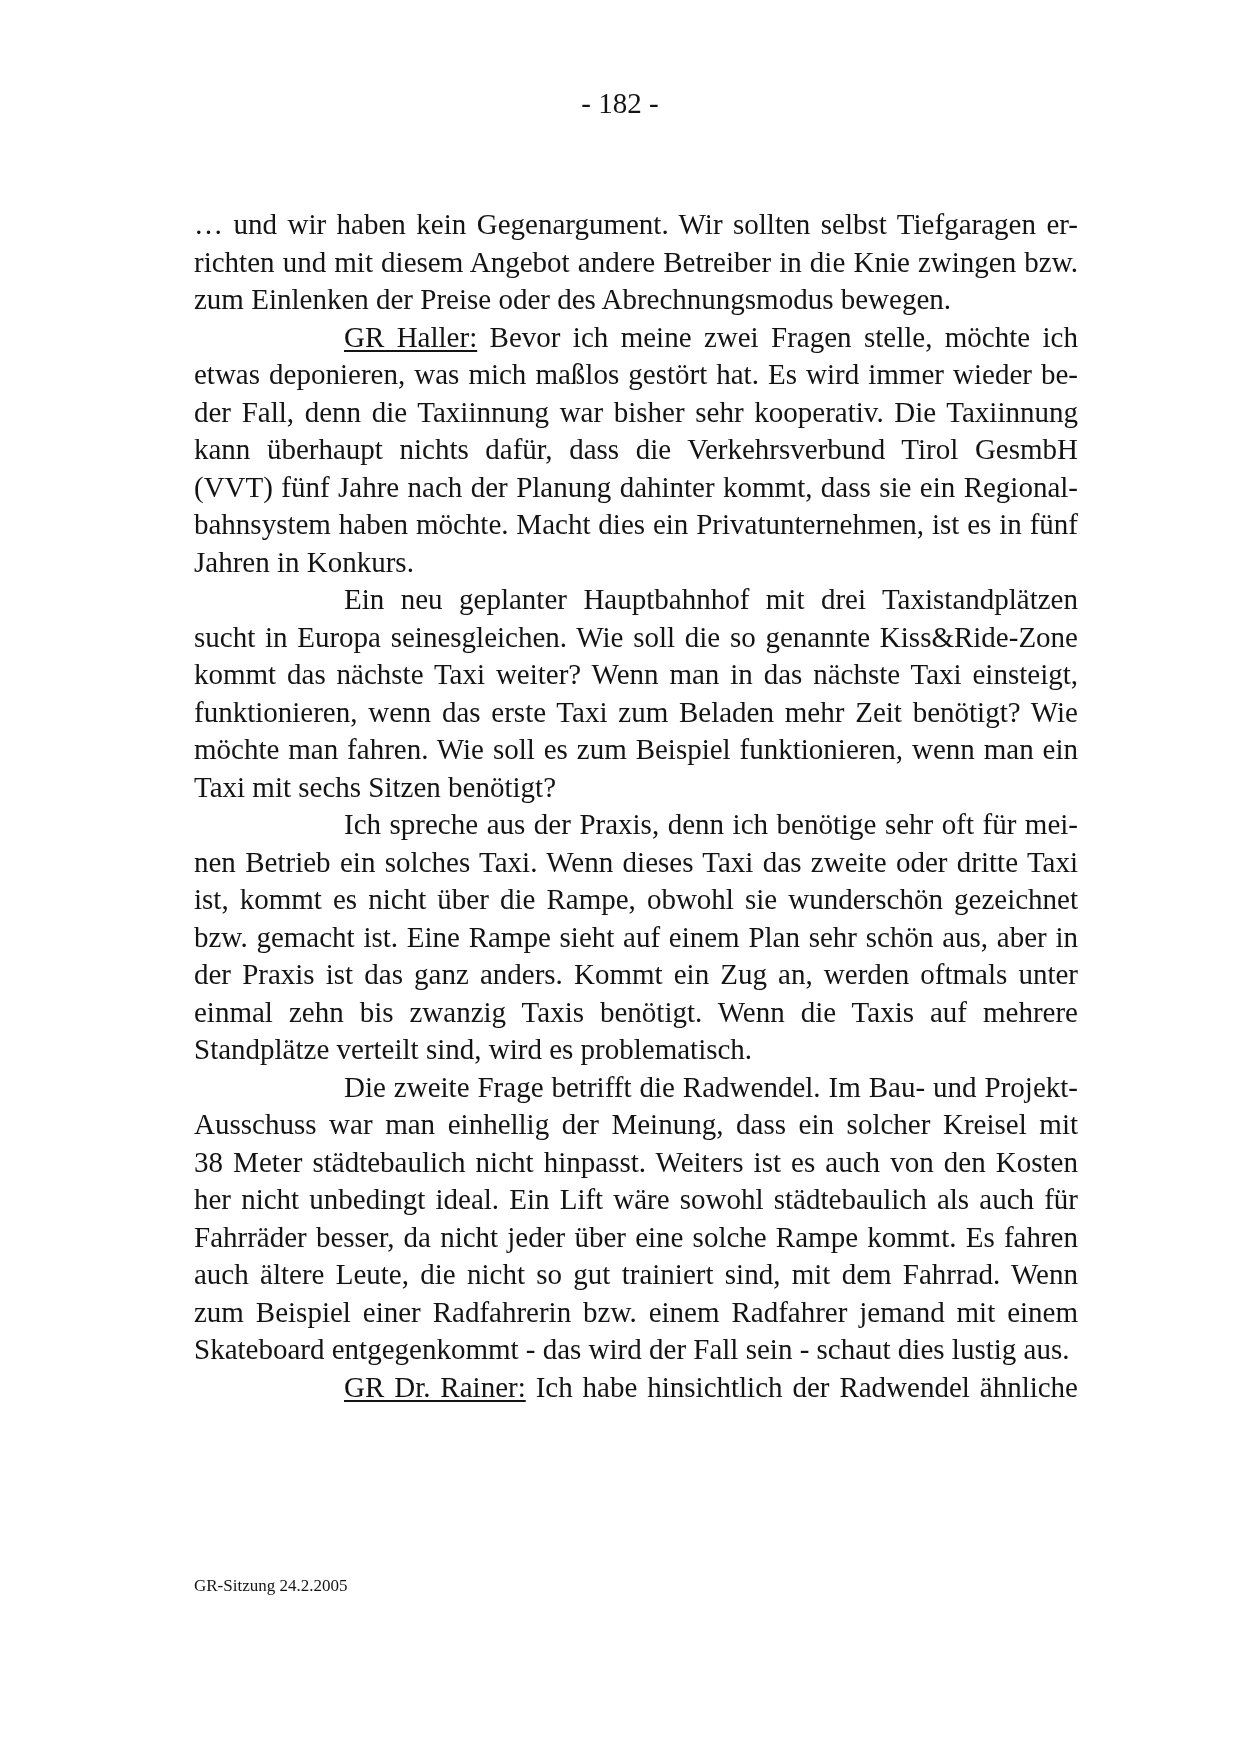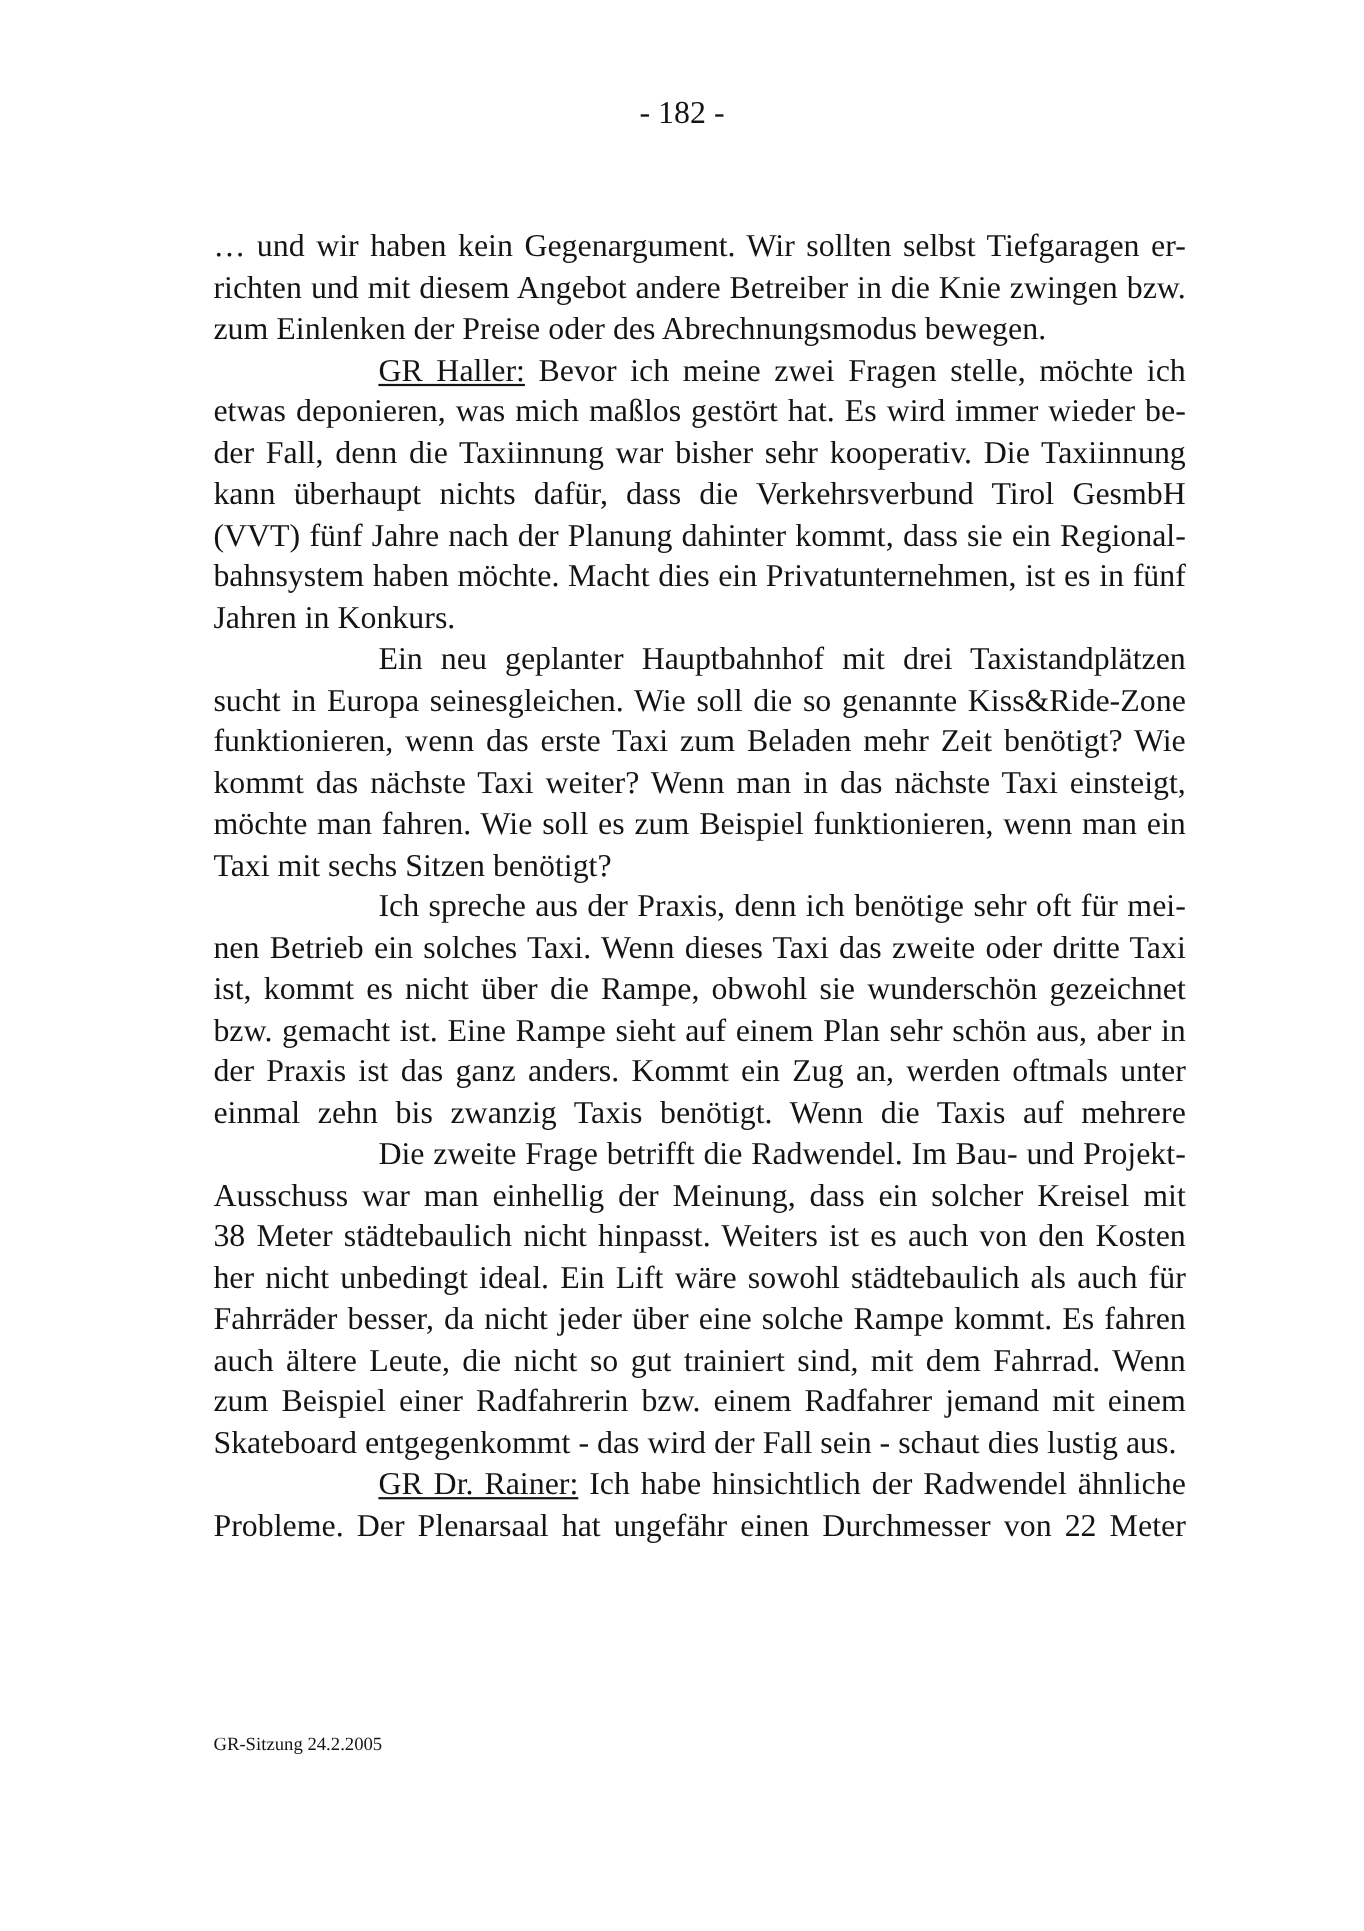--- a/index.html
+++ b/index.html
@@ -76,36 +76,36 @@
       <div class="line nojust">zum Einlenken der Preise oder des Abrechnungsmodus bewegen.</div>
       <div class="line indent"><span class="speaker">GR Haller:</span> <span>Bevor ich meine zwei Fragen stelle, möchte ich</span></div>
       <div class="line">etwas deponieren, was mich maßlos gestört hat. Es wird immer wieder be-</div>
       <div class="line">der Fall, denn die Taxiinnung war bisher sehr kooperativ. Die Taxiinnung</div>
       <div class="line">kann überhaupt nichts dafür, dass die Verkehrsverbund Tirol GesmbH</div>
       <div class="line">(VVT) fünf Jahre nach der Planung dahinter kommt, dass sie ein Regional-</div>
       <div class="line">bahnsystem haben möchte. Macht dies ein Privatunternehmen, ist es in fünf</div>
       <div class="line nojust">Jahren in Konkurs.</div>
       <div class="line indent">Ein neu geplanter Hauptbahnhof mit drei Taxistandplätzen</div>
       <div class="line">sucht in Europa seinesgleichen. Wie soll die so genannte Kiss&amp;Ride-Zone</div>
+      <div class="line">kommt das nächste Taxi weiter? Wenn man in das nächste Taxi einsteigt,</div>
       <div class="line">funktionieren, wenn das erste Taxi zum Beladen mehr Zeit benötigt? Wie</div>
-      <div class="line">kommt das nächste Taxi weiter? Wenn man in das nächste Taxi einsteigt,</div>
       <div class="line">möchte man fahren. Wie soll es zum Beispiel funktionieren, wenn man ein</div>
       <div class="line nojust">Taxi mit sechs Sitzen benötigt?</div>
       <div class="line indent">Ich spreche aus der Praxis, denn ich benötige sehr oft für mei-</div>
       <div class="line">nen Betrieb ein solches Taxi. Wenn dieses Taxi das zweite oder dritte Taxi</div>
       <div class="line">ist, kommt es nicht über die Rampe, obwohl sie wunderschön gezeichnet</div>
       <div class="line">bzw. gemacht ist. Eine Rampe sieht auf einem Plan sehr schön aus, aber in</div>
       <div class="line">der Praxis ist das ganz anders. Kommt ein Zug an, werden oftmals unter</div>
       <div class="line">einmal zehn bis zwanzig Taxis benötigt. Wenn die Taxis auf mehrere</div>
+      <div class="line nojust">Standplätze verteilt sind, wird es problematisch.</div>
       <div class="line indent">Die zweite Frage betrifft die Radwendel. Im Bau- und Projekt-</div>
       <div class="line">Ausschuss war man einhellig der Meinung, dass ein solcher Kreisel mit</div>
       <div class="line">38 Meter städtebaulich nicht hinpasst. Weiters ist es auch von den Kosten</div>
       <div class="line">her nicht unbedingt ideal. Ein Lift wäre sowohl städtebaulich als auch für</div>
       <div class="line">Fahrräder besser, da nicht jeder über eine solche Rampe kommt. Es fahren</div>
       <div class="line">auch ältere Leute, die nicht so gut trainiert sind, mit dem Fahrrad. Wenn</div>
       <div class="line">zum Beispiel einer Radfahrerin bzw. einem Radfahrer jemand mit einem</div>
       <div class="line nojust">Skateboard entgegenkommt - das wird der Fall sein - schaut dies lustig aus.</div>
       <div class="line indent"><span class="speaker">GR Dr. Rainer:</span> <span>Ich habe hinsichtlich der Radwendel ähnliche</span></div>
-      <div class="line">Probleme. Der Plenarsaal hat ungefähr einen Durchmesser von 22 Meter</div>
     </div>
 
   <div class="footer">GR-Sitzung 24.2.2005</div>
 </div>
 
 </body></html>

